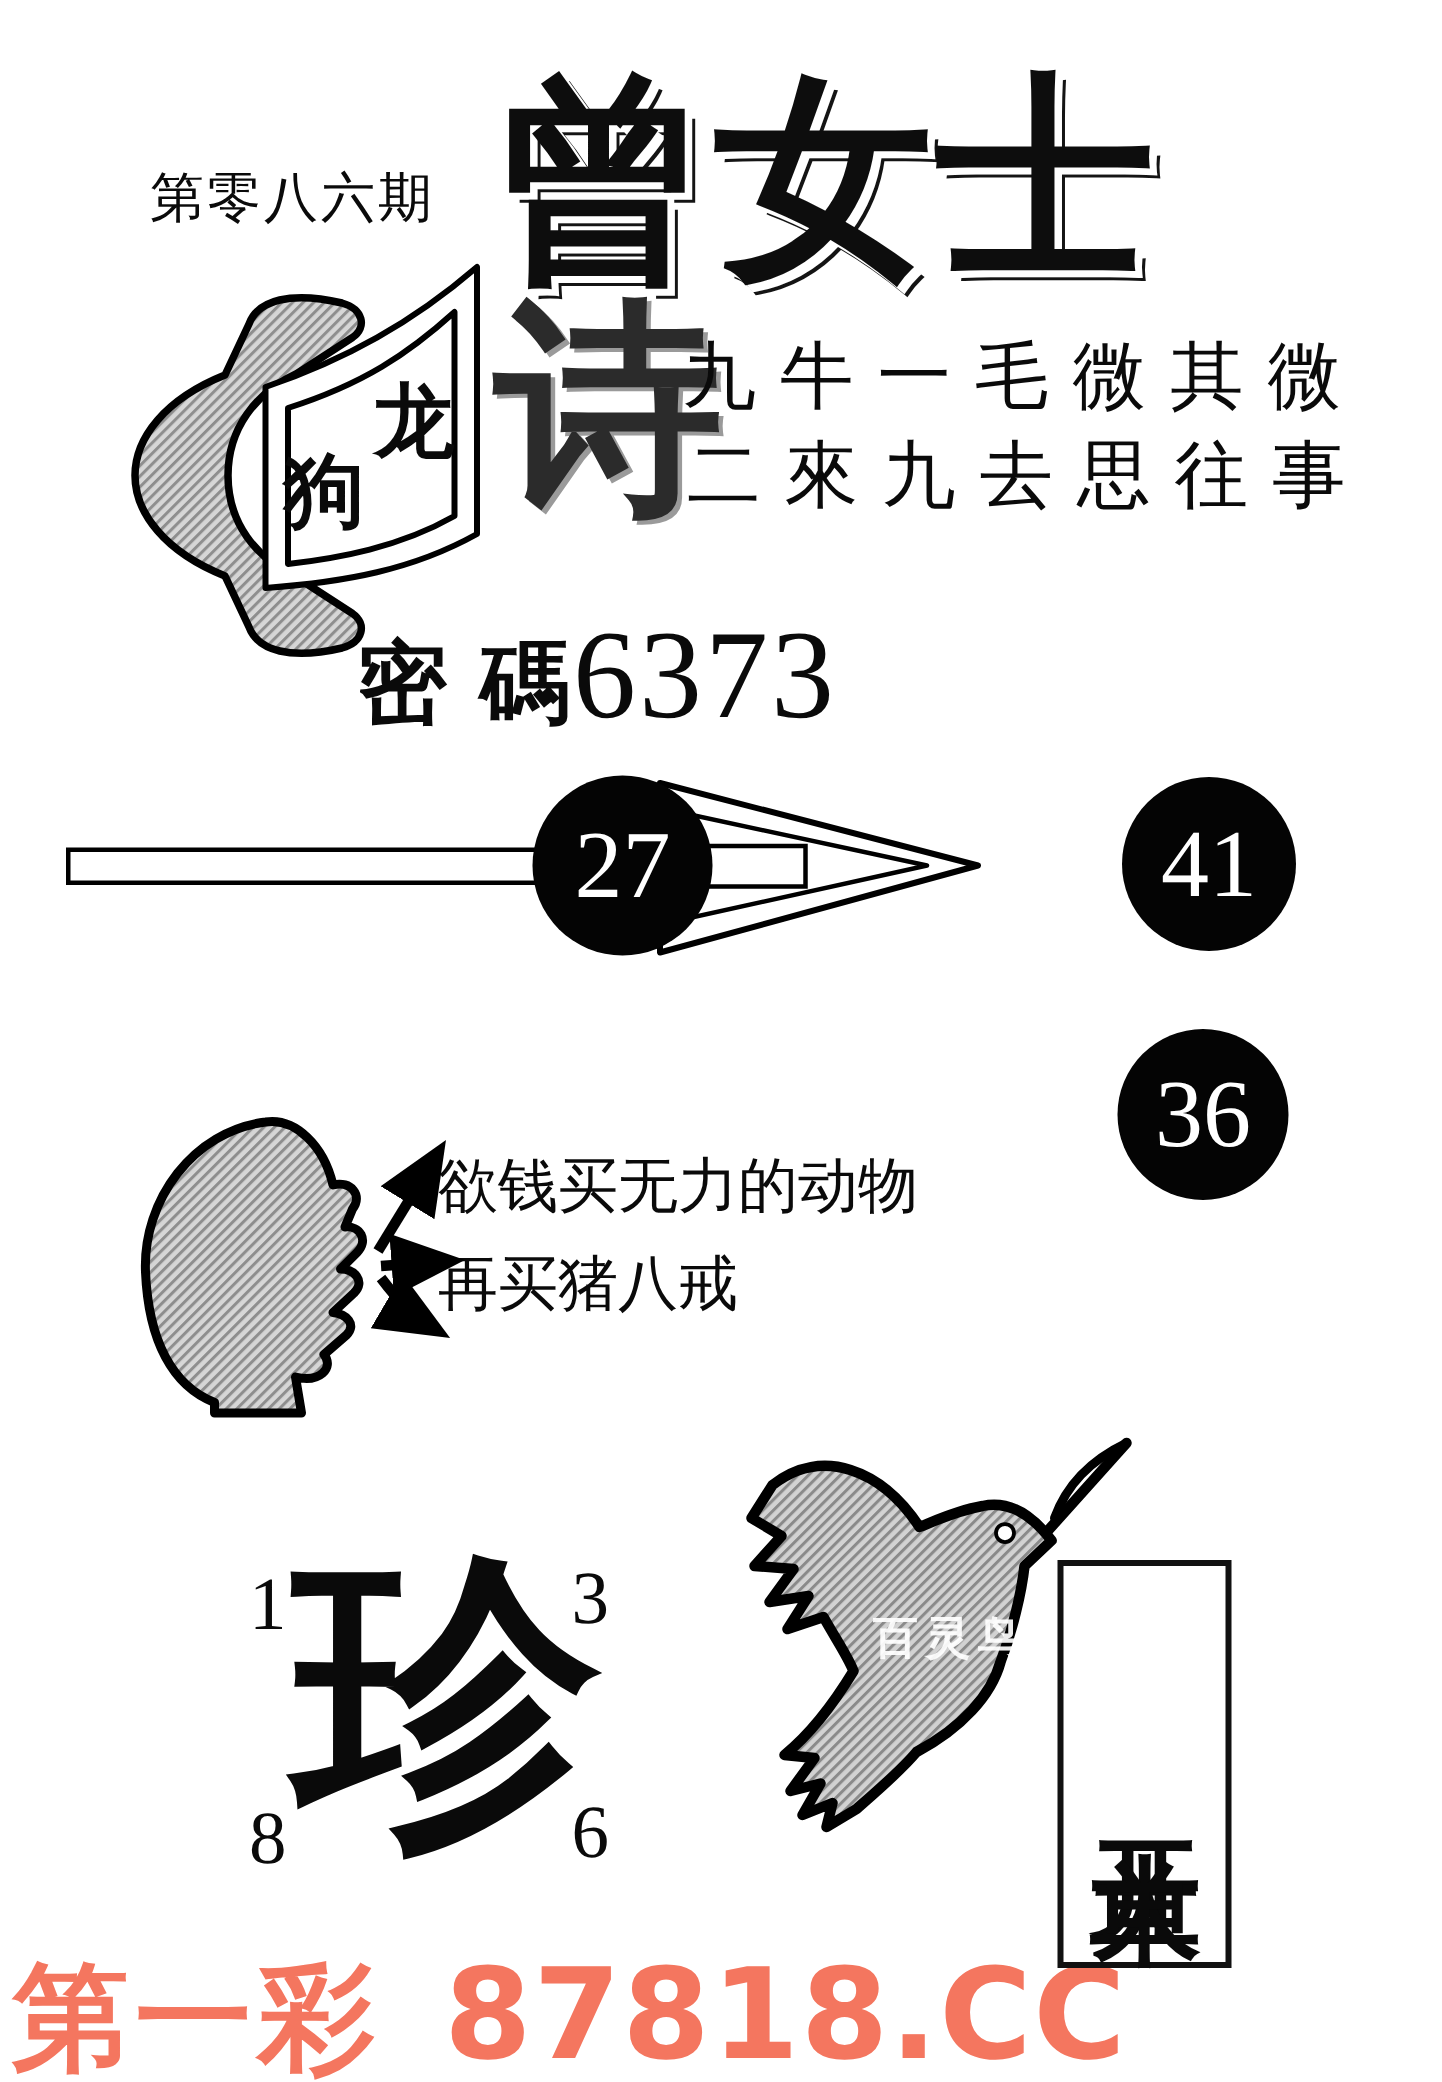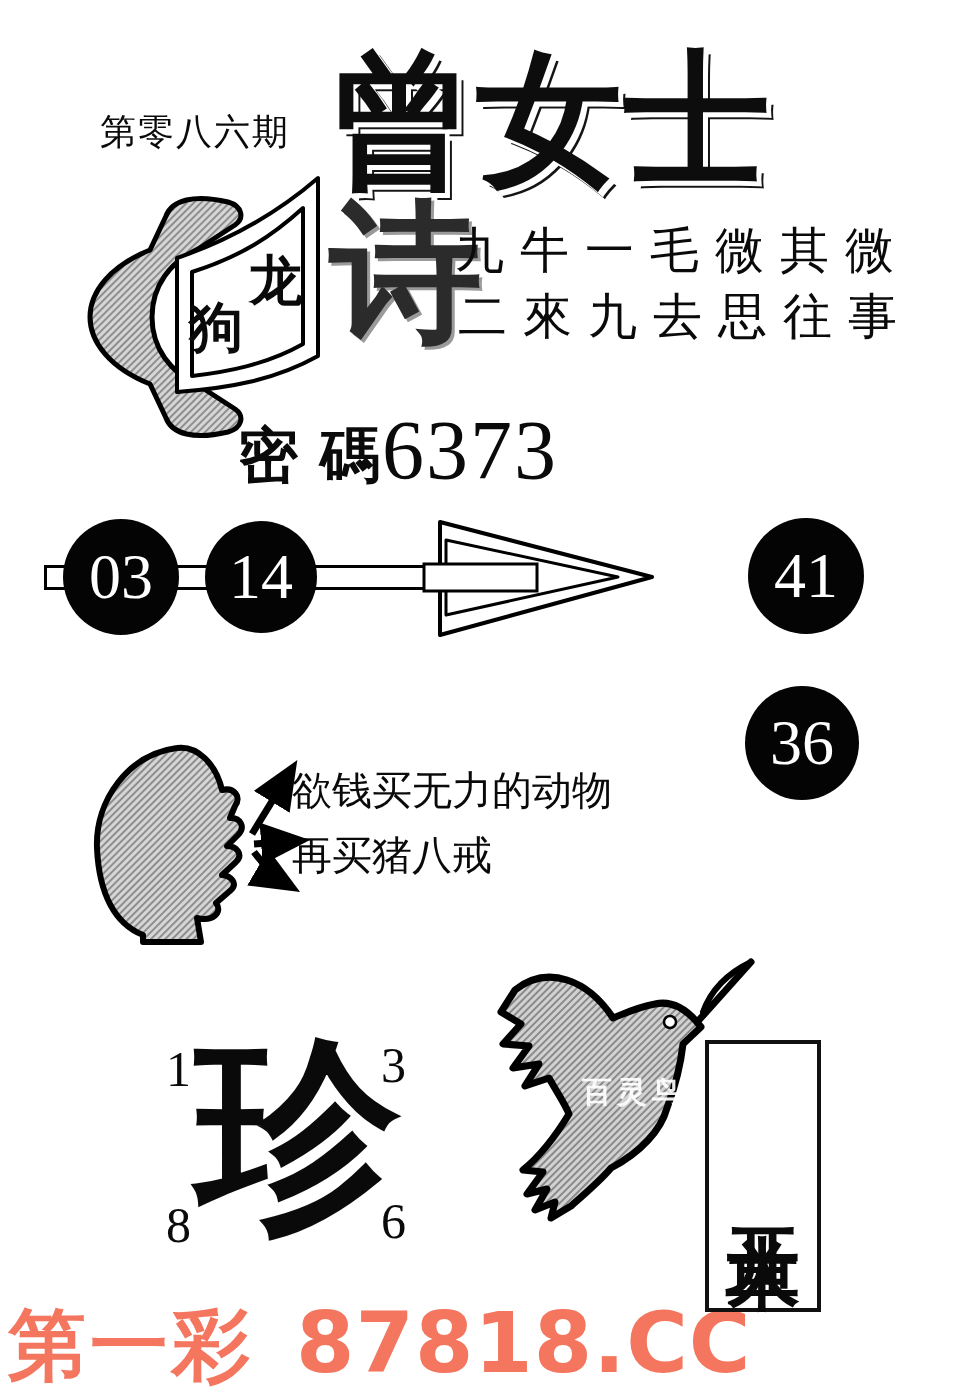--- a/index.html
+++ b/index.html
@@ -158,25 +158,22 @@
 
   <div class="abs pw-label">密碼</div>
   <div class="abs pw-value">6373</div>
 
   <div class="abs rail"></div>
   <svg class="abs dart" width="242" height="160" viewBox="0 0 242 160">
     <polygon points="20,24 232,79 20,137" fill="#ffffff" stroke="#000" stroke-width="4" stroke-linejoin="round"></polygon>
     <polygon points="26,42 198,79 26,117" fill="#ffffff" stroke="#000" stroke-width="3" stroke-linejoin="round"></polygon>
     <rect x="4" y="66" width="113" height="27" fill="#ffffff" stroke="#000" stroke-width="3"></rect>
   </svg>
-  <div class="abs badge b03">
-    <span>03</span>
-  </div>
-  <div class="abs badge b14">
-    <span>14</span>
+  <div class="abs badge b27">
+    <span>27</span>
   </div>
 
   <div class="abs badge b23">
     <span>41</span>
   </div>
   <div class="abs badge b36">
     <span>36</span>
   </div>
 
   <svg class="abs head-svg" width="170" height="205" viewBox="0 0 170 205">

